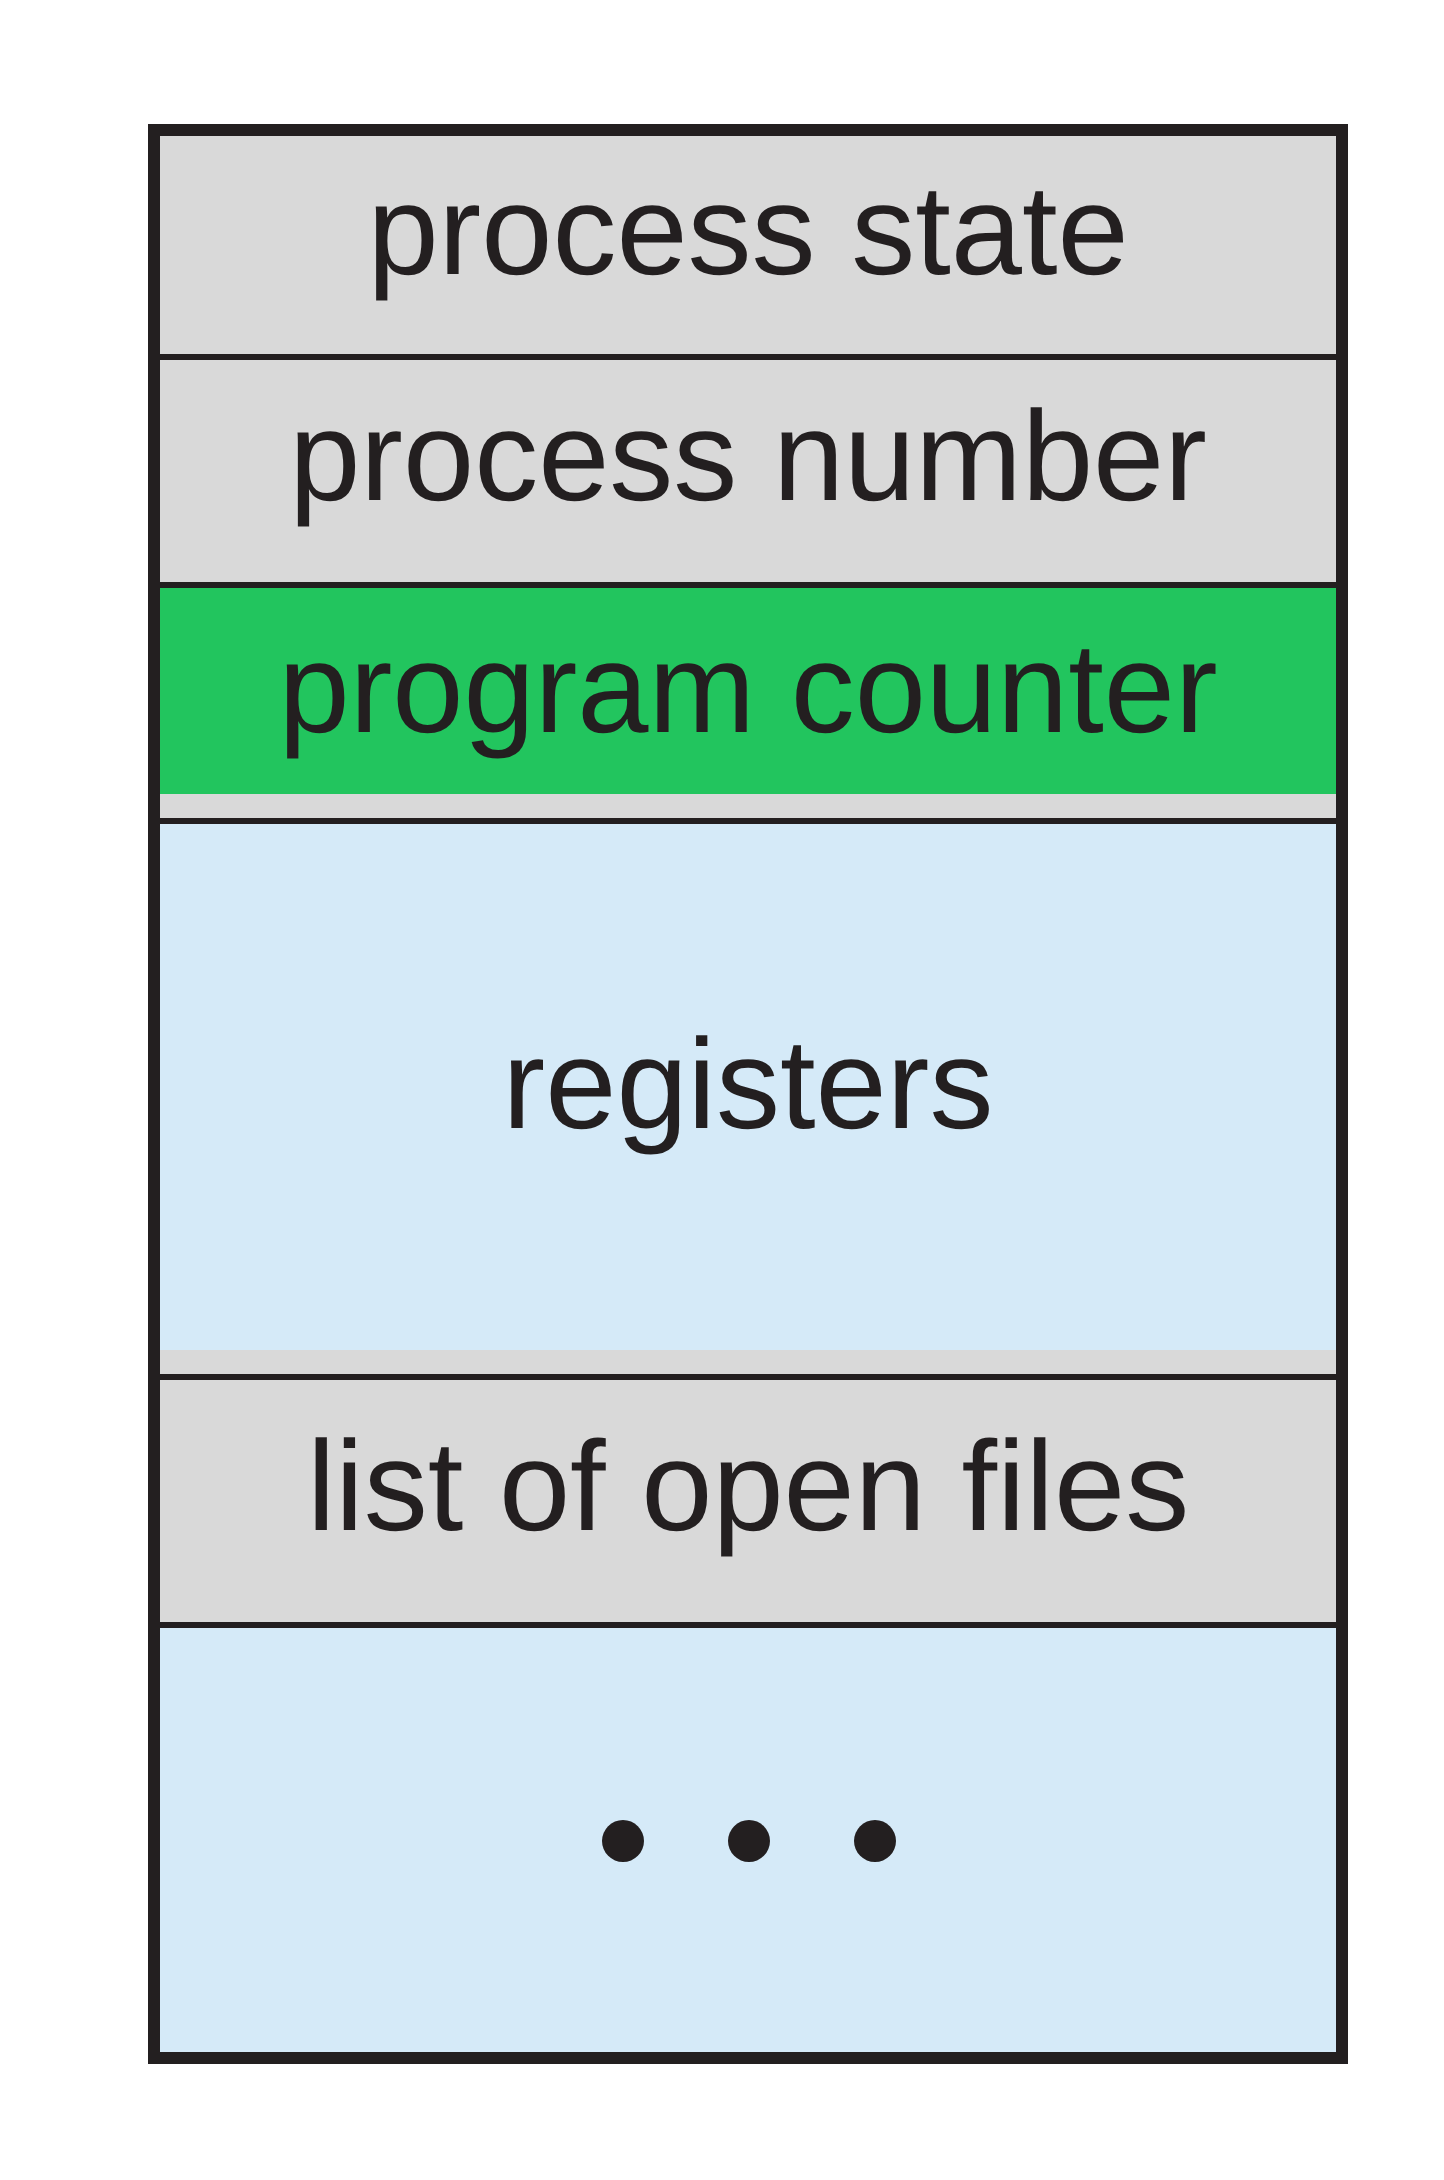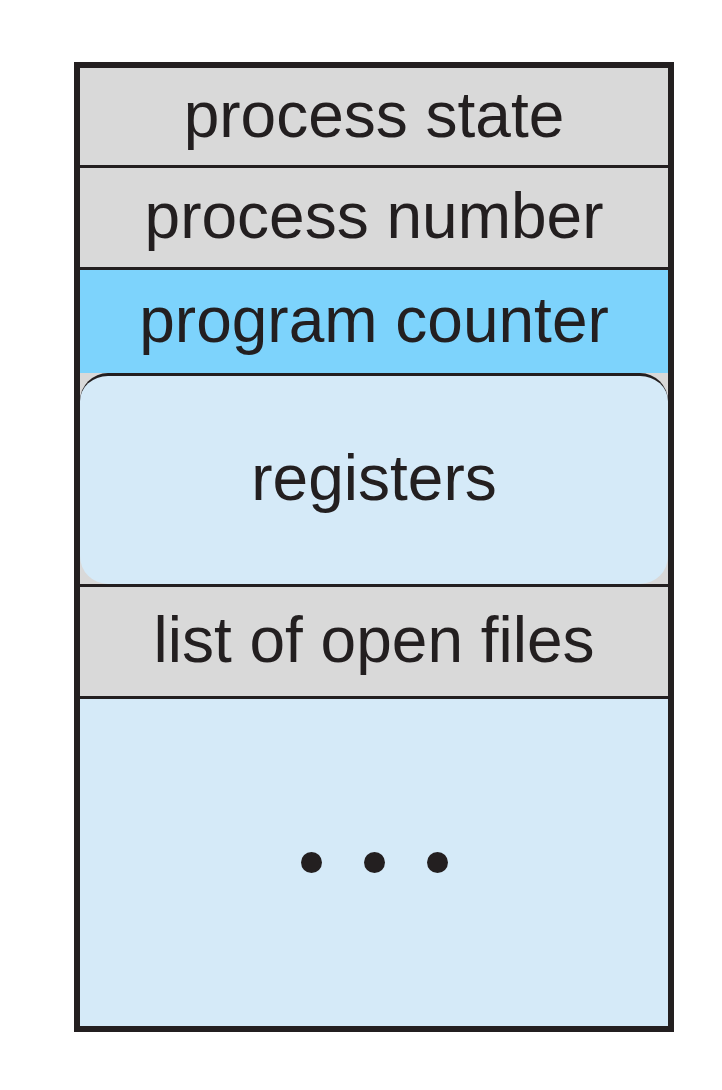--- a/index.html
+++ b/index.html
@@ -25,34 +25,35 @@
   }
   .pcb-row {
     box-sizing: border-box;
     display: flex;
     align-items: center;
     justify-content: center;
     flex: 0 0 auto;
   }
   .pcb-row + .pcb-row {
     border-top: 3px solid #231f20;
+    margin-top: 12px;
   }
   .row-label {
     font-size: 64px;
     line-height: 1;
     color: #231f20;
     letter-spacing: 0px;
     white-space: nowrap;
     padding-bottom: 4px;
   }
   
   .h-state    { height: 97px; }
   .h-number   { height: 102px; }
   .h-counter  { height: 106px; }
-  .h-registers{ height: 211px; border-radius: 28px; }
+  .h-registers{ height: 266px; }
   .h-memory   { height: 102px; }
   .h-files    { height: 112px; }
   .h-ellipsis { flex: 1 1 auto; }
   .dots-wrap {
     display: flex;
     align-items: center;
     justify-content: center;
     gap: 42px;
   }
   .dot {
@@ -69,21 +70,21 @@
 <div class="pcb-box">
 
   <div class="pcb-row h-state" style="background: rgb(217, 217, 217);">
     <span class="row-label">process state</span>
   </div>
 
   <div class="pcb-row h-number" style="background: rgb(217, 217, 217);">
     <span class="row-label">process number</span>
   </div>
 
-  <div class="pcb-row h-counter" style="background: #7dd3fc;">
+  <div class="pcb-row h-counter" style="background: #22c55e;">
     <span class="row-label">program counter</span>
   </div>
 
   <div class="pcb-row h-registers" style="background: rgb(213, 234, 248);">
     <span class="row-label">registers</span>
   </div>
 
 
   <div class="pcb-row h-files" style="background: rgb(217, 217, 217);">
     <span class="row-label">list of open files</span>

